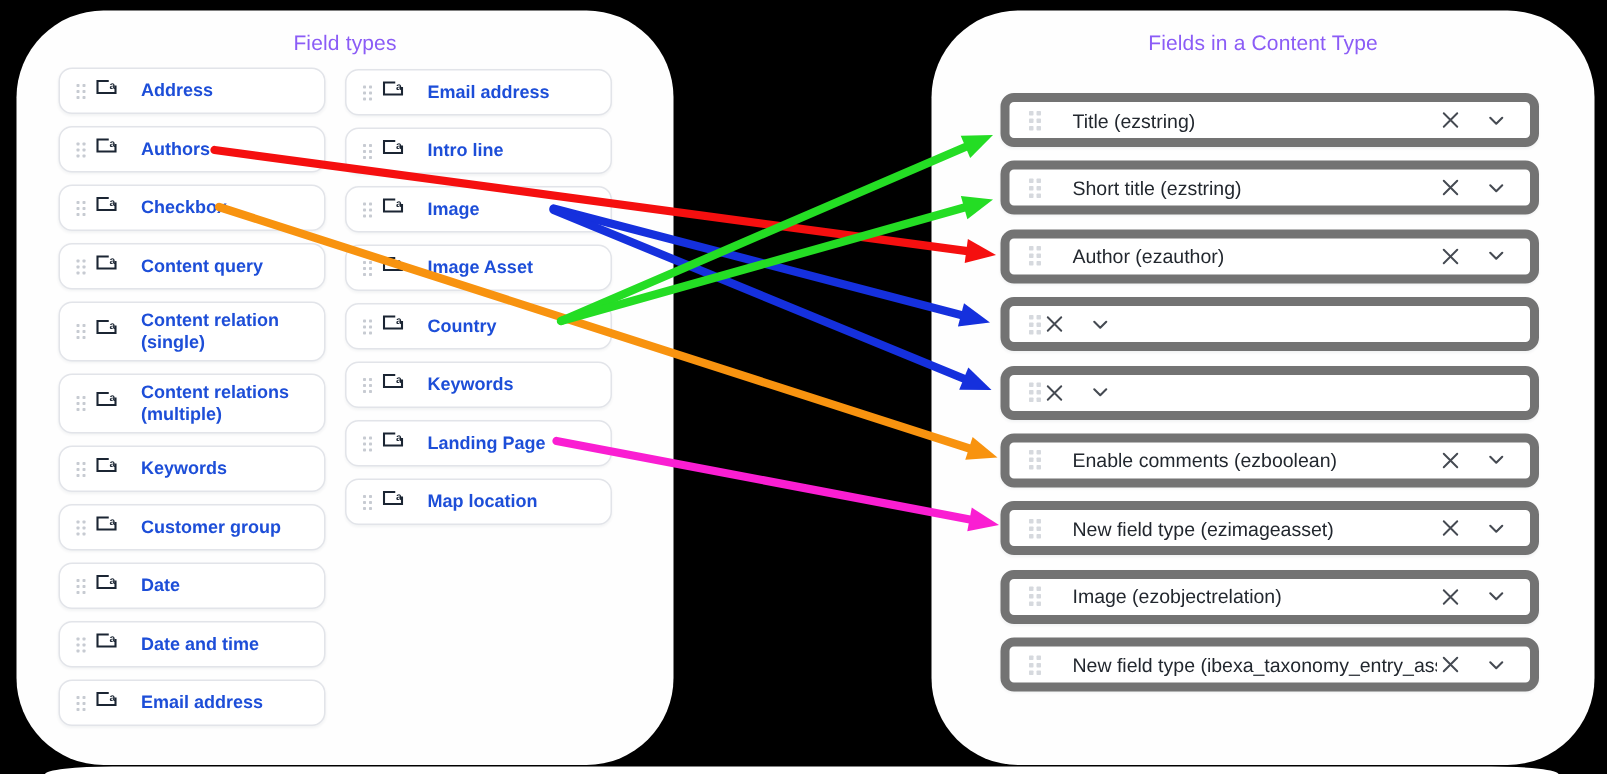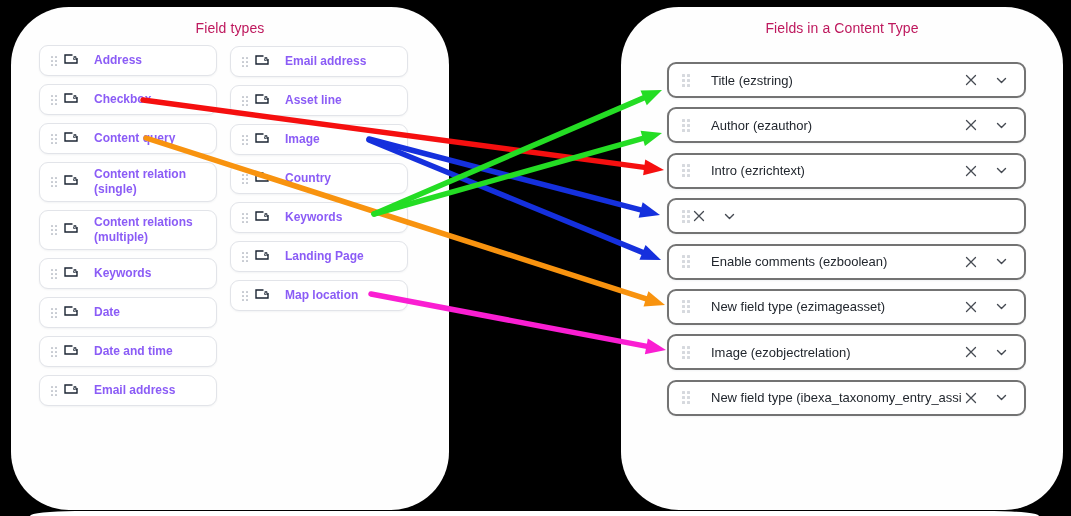--- a/index.html
+++ b/index.html
@@ -9,48 +9,48 @@
     font-family:"Liberation Sans", sans-serif;
     -webkit-font-smoothing:antialiased;
   }
   .panel{
     position:absolute;top:7px;height:503px;background:#fefefe;
     border-radius:58px;
   }
   .panel.left{left:11px;width:438px;}
   .panel.right{left:621px;width:442px;}
   .panel-title{
-    margin-top:13px;text-align:center;font-size:14px;color:#be185d;
+    margin-top:13px;text-align:center;font-size:14px;color:#8b5cf6;
     font-weight:500;letter-spacing:.1px;
   }
   .col{position:absolute;width:178px;display:flex;flex-direction:column;gap:8px;}
   #col0{left:28px;top:38px;}
   #col1{left:219px;top:39px;}
   .ft-item{
     box-sizing:border-box;min-height:31px;background:#fff;
     border:1px solid #e2e4e9;border-radius:9px;
     box-shadow:0 1px 2px rgba(20,30,50,.05);
     display:flex;align-items:center;padding:4px 6px 4px 11px;
   }
   .ft-item .label{
-    font-size:12px;font-weight:700;color:#8b5cf6;line-height:1.25;
+    font-size:12px;font-weight:700;color:#1d4ed8;line-height:1.25;
     margin-left:15px;
   }
   .handle{display:grid;grid-template-columns:repeat(2,2px);grid-template-rows:repeat(3,2px);gap:2px;flex:none;}
   .handle i{display:block;width:2px;height:2px;background:#c7cbd2;border-radius:0.5px;}
   .handle.lg{grid-template-columns:repeat(2,3px);grid-template-rows:repeat(3,3px);gap:2px;}
   .handle.lg i{width:3px;height:3px;background:#d6d9de;}
   .ft-icon{flex:none;margin-left:7px;}
   .field-list{
     position:absolute;left:46px;top:55px;width:359px;
     display:flex;flex-direction:column;gap:9.4px;
   }
   .ct-row{
     box-sizing:border-box;height:36px;background:#fff;
-    border:2px solid #737373;border-radius:9px;
+    border:6px solid #737373;border-radius:9px;
     box-shadow:0 1px 2px rgba(20,30,50,.05);
     display:flex;align-items:center;padding:0 13px 0 13px;
   }
   .ct-row .label{
     flex:1;margin-left:21px;font-size:13px;color:#22272e;
     white-space:nowrap;overflow:hidden;
   }
   .icon-btn{
     background:none;border:none;padding:2px;margin:0;cursor:pointer;
     display:flex;align-items:center;justify-content:center;flex:none;
@@ -93,20 +93,37 @@
           <i></i>
           <i></i>
           <i></i>
         </span>
     <span class="ft-icon">
       <svg width="15" height="13" viewBox="0 0 15 13">
         <path d="M13 5 V10 H1 V2 H8.5" fill="none" stroke="#1b2533" stroke-width="1.4"></path>
         <text x="9" y="7" font-size="7" font-weight="700" fill="#1b2533" font-family="Liberation Sans, sans-serif">a</text>
       </svg>
     </span>
+    <span class="label">Authors</span>
+  </div>
+      <div class="ft-item">
+    <span class="handle">
+          <i></i>
+          <i></i>
+          <i></i>
+          <i></i>
+          <i></i>
+          <i></i>
+        </span>
+    <span class="ft-icon">
+      <svg width="15" height="13" viewBox="0 0 15 13">
+        <path d="M13 5 V10 H1 V2 H8.5" fill="none" stroke="#1b2533" stroke-width="1.4"></path>
+        <text x="9" y="7" font-size="7" font-weight="700" fill="#1b2533" font-family="Liberation Sans, sans-serif">a</text>
+      </svg>
+    </span>
     <span class="label">Checkbox</span>
   </div>
       <div class="ft-item">
     <span class="handle">
           <i></i>
           <i></i>
           <i></i>
           <i></i>
           <i></i>
           <i></i>
@@ -162,20 +179,37 @@
           <i></i>
           <i></i>
         </span>
     <span class="ft-icon">
       <svg width="15" height="13" viewBox="0 0 15 13">
         <path d="M13 5 V10 H1 V2 H8.5" fill="none" stroke="#1b2533" stroke-width="1.4"></path>
         <text x="9" y="7" font-size="7" font-weight="700" fill="#1b2533" font-family="Liberation Sans, sans-serif">a</text>
       </svg>
     </span>
     <span class="label">Keywords</span>
+  </div>
+      <div class="ft-item">
+    <span class="handle">
+          <i></i>
+          <i></i>
+          <i></i>
+          <i></i>
+          <i></i>
+          <i></i>
+        </span>
+    <span class="ft-icon">
+      <svg width="15" height="13" viewBox="0 0 15 13">
+        <path d="M13 5 V10 H1 V2 H8.5" fill="none" stroke="#1b2533" stroke-width="1.4"></path>
+        <text x="9" y="7" font-size="7" font-weight="700" fill="#1b2533" font-family="Liberation Sans, sans-serif">a</text>
+      </svg>
+    </span>
+    <span class="label">Customer group</span>
   </div>
       <div class="ft-item">
     <span class="handle">
           <i></i>
           <i></i>
           <i></i>
           <i></i>
           <i></i>
           <i></i>
         </span>
@@ -248,38 +282,55 @@
           <i></i>
           <i></i>
           <i></i>
         </span>
     <span class="ft-icon">
       <svg width="15" height="13" viewBox="0 0 15 13">
         <path d="M13 5 V10 H1 V2 H8.5" fill="none" stroke="#1b2533" stroke-width="1.4"></path>
         <text x="9" y="7" font-size="7" font-weight="700" fill="#1b2533" font-family="Liberation Sans, sans-serif">a</text>
       </svg>
     </span>
-    <span class="label">Asset line</span>
+    <span class="label">Intro line</span>
   </div>
       <div class="ft-item">
     <span class="handle">
           <i></i>
           <i></i>
           <i></i>
           <i></i>
           <i></i>
           <i></i>
         </span>
     <span class="ft-icon">
       <svg width="15" height="13" viewBox="0 0 15 13">
         <path d="M13 5 V10 H1 V2 H8.5" fill="none" stroke="#1b2533" stroke-width="1.4"></path>
         <text x="9" y="7" font-size="7" font-weight="700" fill="#1b2533" font-family="Liberation Sans, sans-serif">a</text>
       </svg>
     </span>
     <span class="label">Image</span>
+  </div>
+      <div class="ft-item">
+    <span class="handle">
+          <i></i>
+          <i></i>
+          <i></i>
+          <i></i>
+          <i></i>
+          <i></i>
+        </span>
+    <span class="ft-icon">
+      <svg width="15" height="13" viewBox="0 0 15 13">
+        <path d="M13 5 V10 H1 V2 H8.5" fill="none" stroke="#1b2533" stroke-width="1.4"></path>
+        <text x="9" y="7" font-size="7" font-weight="700" fill="#1b2533" font-family="Liberation Sans, sans-serif">a</text>
+      </svg>
+    </span>
+    <span class="label">Image Asset</span>
   </div>
       <div class="ft-item">
     <span class="handle">
           <i></i>
           <i></i>
           <i></i>
           <i></i>
           <i></i>
           <i></i>
         </span>
@@ -371,20 +422,41 @@
   </div>
       <div class="ct-row">
     <span class="handle lg">
           <i></i>
           <i></i>
           <i></i>
           <i></i>
           <i></i>
           <i></i>
         </span>
+    <span class="label">Short title (ezstring)</span>
+    <button class="icon-btn">
+      <svg width="14" height="14" viewBox="0 0 14 14">
+        <path d="M2.5 2.5l9 9M11.5 2.5l-9 9" stroke="#454a52" stroke-width="1.3" stroke-linecap="round"></path>
+      </svg>
+    </button>
+    <button class="icon-btn">
+      <svg width="15" height="15" viewBox="0 0 15 15">
+        <path d="M3.5 5.5l4 4 4-4" stroke="#454a52" stroke-width="1.4" fill="none" stroke-linecap="round" stroke-linejoin="round"></path>
+      </svg>
+    </button>
+  </div>
+      <div class="ct-row">
+    <span class="handle lg">
+          <i></i>
+          <i></i>
+          <i></i>
+          <i></i>
+          <i></i>
+          <i></i>
+        </span>
     <span class="label">Author (ezauthor)</span>
     <button class="icon-btn">
       <svg width="14" height="14" viewBox="0 0 14 14">
         <path d="M2.5 2.5l9 9M11.5 2.5l-9 9" stroke="#454a52" stroke-width="1.3" stroke-linecap="round"></path>
       </svg>
     </button>
     <button class="icon-btn">
       <svg width="15" height="15" viewBox="0 0 15 15">
         <path d="M3.5 5.5l4 4 4-4" stroke="#454a52" stroke-width="1.4" fill="none" stroke-linecap="round" stroke-linejoin="round"></path>
       </svg>
@@ -392,21 +464,20 @@
   </div>
       <div class="ct-row">
     <span class="handle lg">
           <i></i>
           <i></i>
           <i></i>
           <i></i>
           <i></i>
           <i></i>
         </span>
-    <span class="label">Intro (ezrichtext)</span>
     <button class="icon-btn">
       <svg width="14" height="14" viewBox="0 0 14 14">
         <path d="M2.5 2.5l9 9M11.5 2.5l-9 9" stroke="#454a52" stroke-width="1.3" stroke-linecap="round"></path>
       </svg>
     </button>
     <button class="icon-btn">
       <svg width="15" height="15" viewBox="0 0 15 15">
         <path d="M3.5 5.5l4 4 4-4" stroke="#454a52" stroke-width="1.4" fill="none" stroke-linecap="round" stroke-linejoin="round"></path>
       </svg>
     </button>

